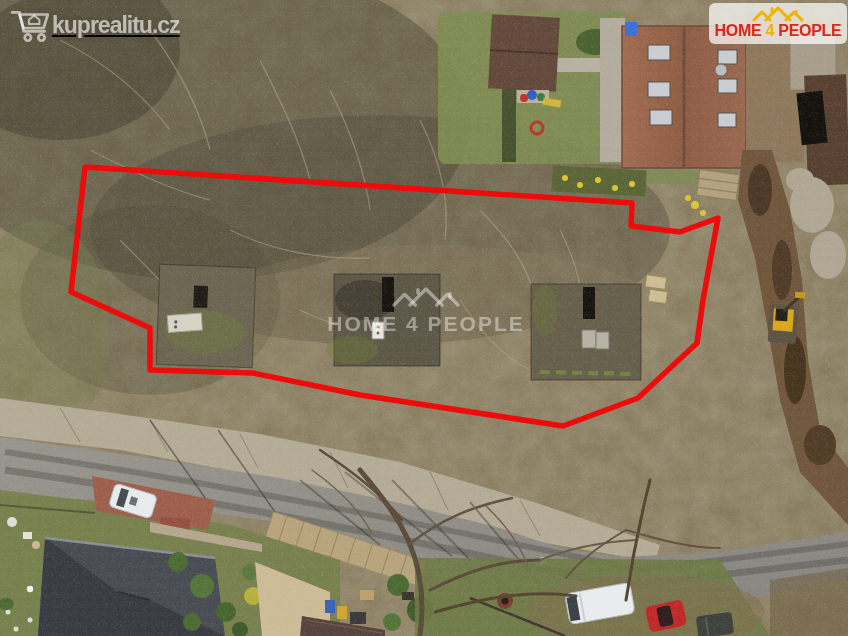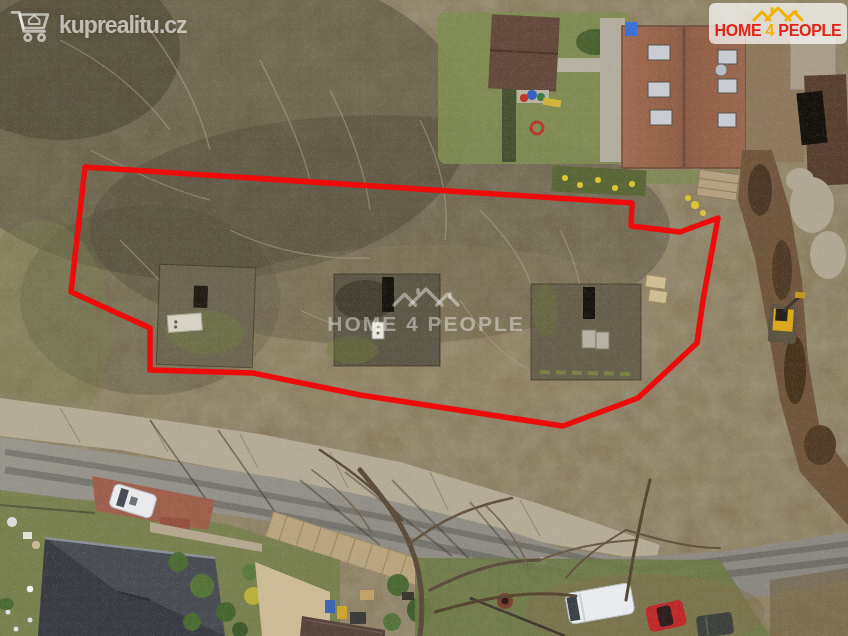--- a/index.html
+++ b/index.html
@@ -1,21 +1,21 @@
 <!DOCTYPE html>
 <html><head>
 <meta charset="utf-8">
 <style>
   html,body{margin:0;padding:0;background:#222;}
   .stage{position:relative;width:848px;height:636px;overflow:hidden;
          font-family:"Liberation Sans",sans-serif;user-select:none;}
   .stage svg.scene{position:absolute;left:0;top:0;display:block;}
   
-  .site-logo{position:absolute;left:10px;top:6px;display:flex;align-items:center;gap:7px;
-             pointer-events:none;}
+  .site-logo{position:absolute;left:10px;top:6px;display:flex;align-items:center;
+             pointer-events:none;text-decoration:underline;}
   .site-logo .txt{font-size:23px;font-weight:bold;letter-spacing:-1px;
                   color:rgba(255,255,255,0.62);text-shadow:0 0 4px rgba(70,60,40,0.35);}
   
   .badge{position:absolute;left:709px;top:3px;width:138px;height:41px;
          background:rgba(255,255,255,0.72);border-radius:6px;
          display:flex;flex-direction:column;align-items:center;justify-content:flex-start;
          padding-top:3px;box-sizing:border-box;pointer-events:none;}
   .badge .words{font-size:16px;font-weight:bold;letter-spacing:-0.3px;line-height:18px;
                 white-space:nowrap;}
   .badge .w-red{color:#e02417;}

